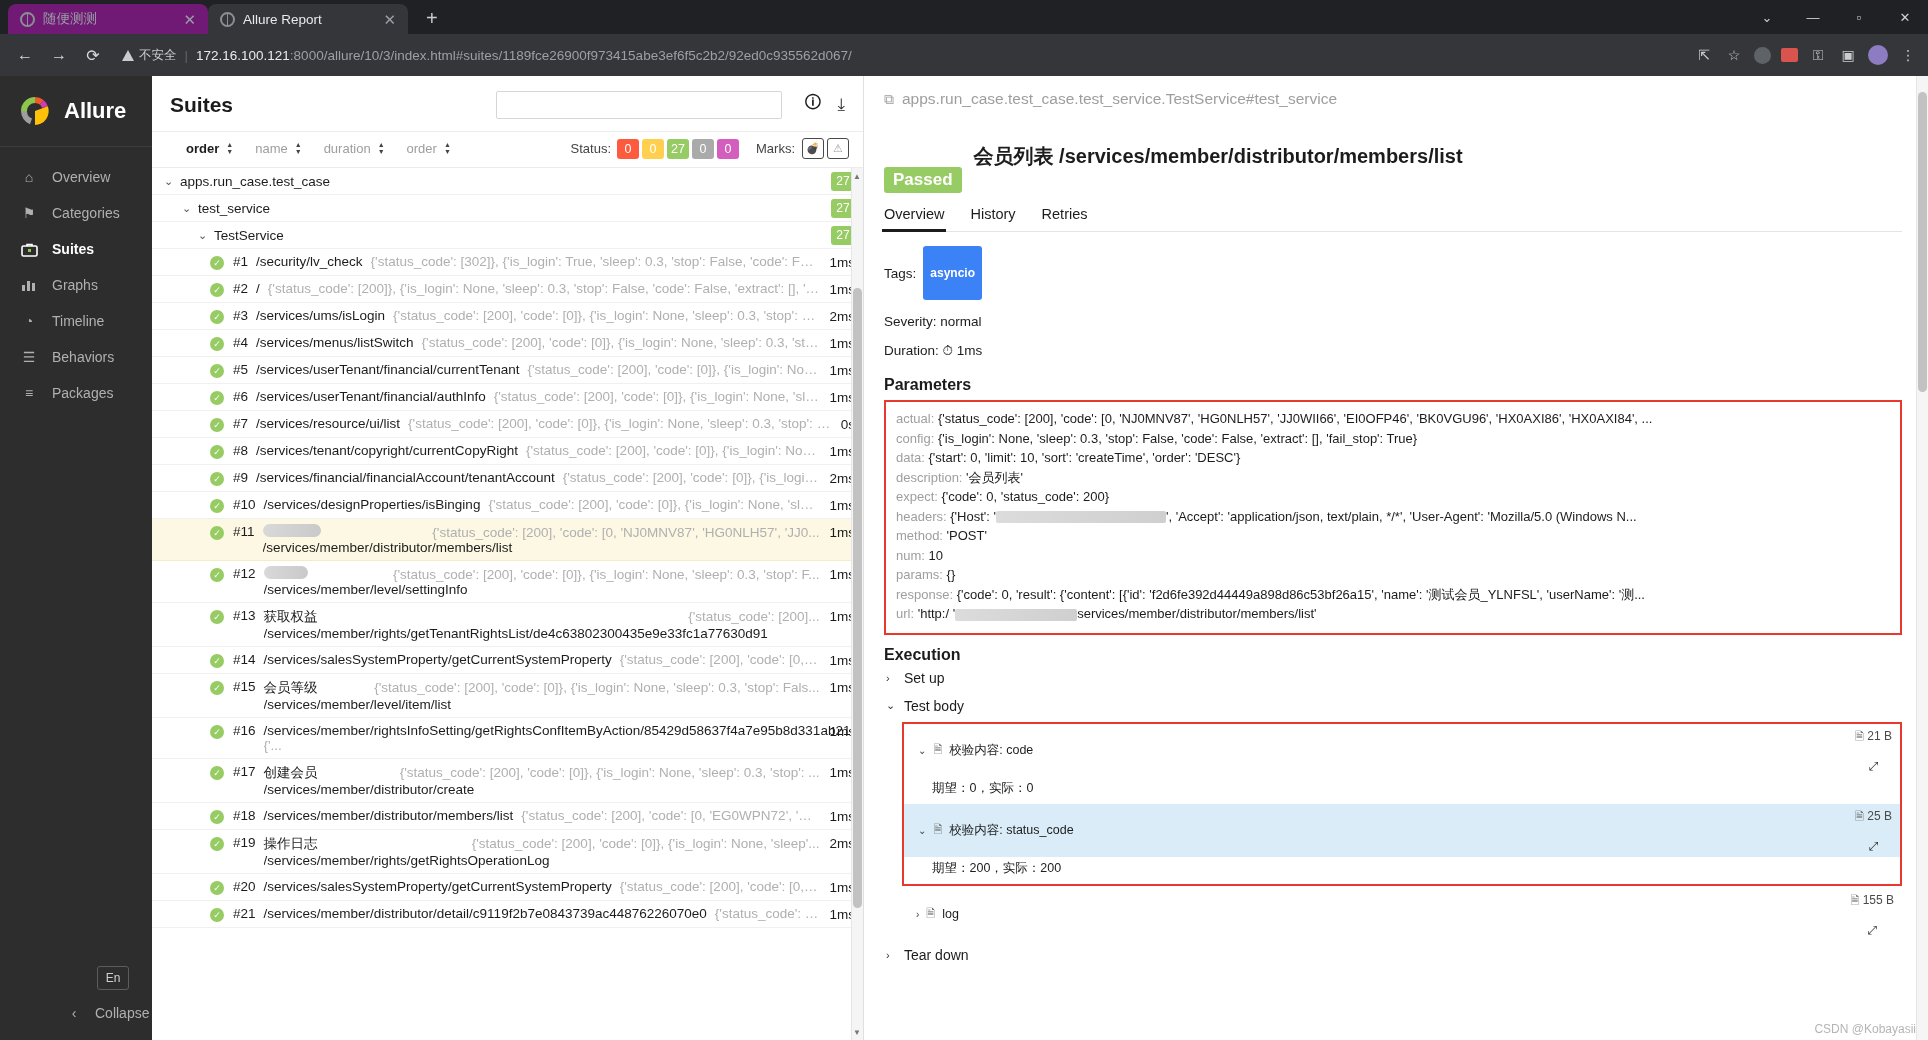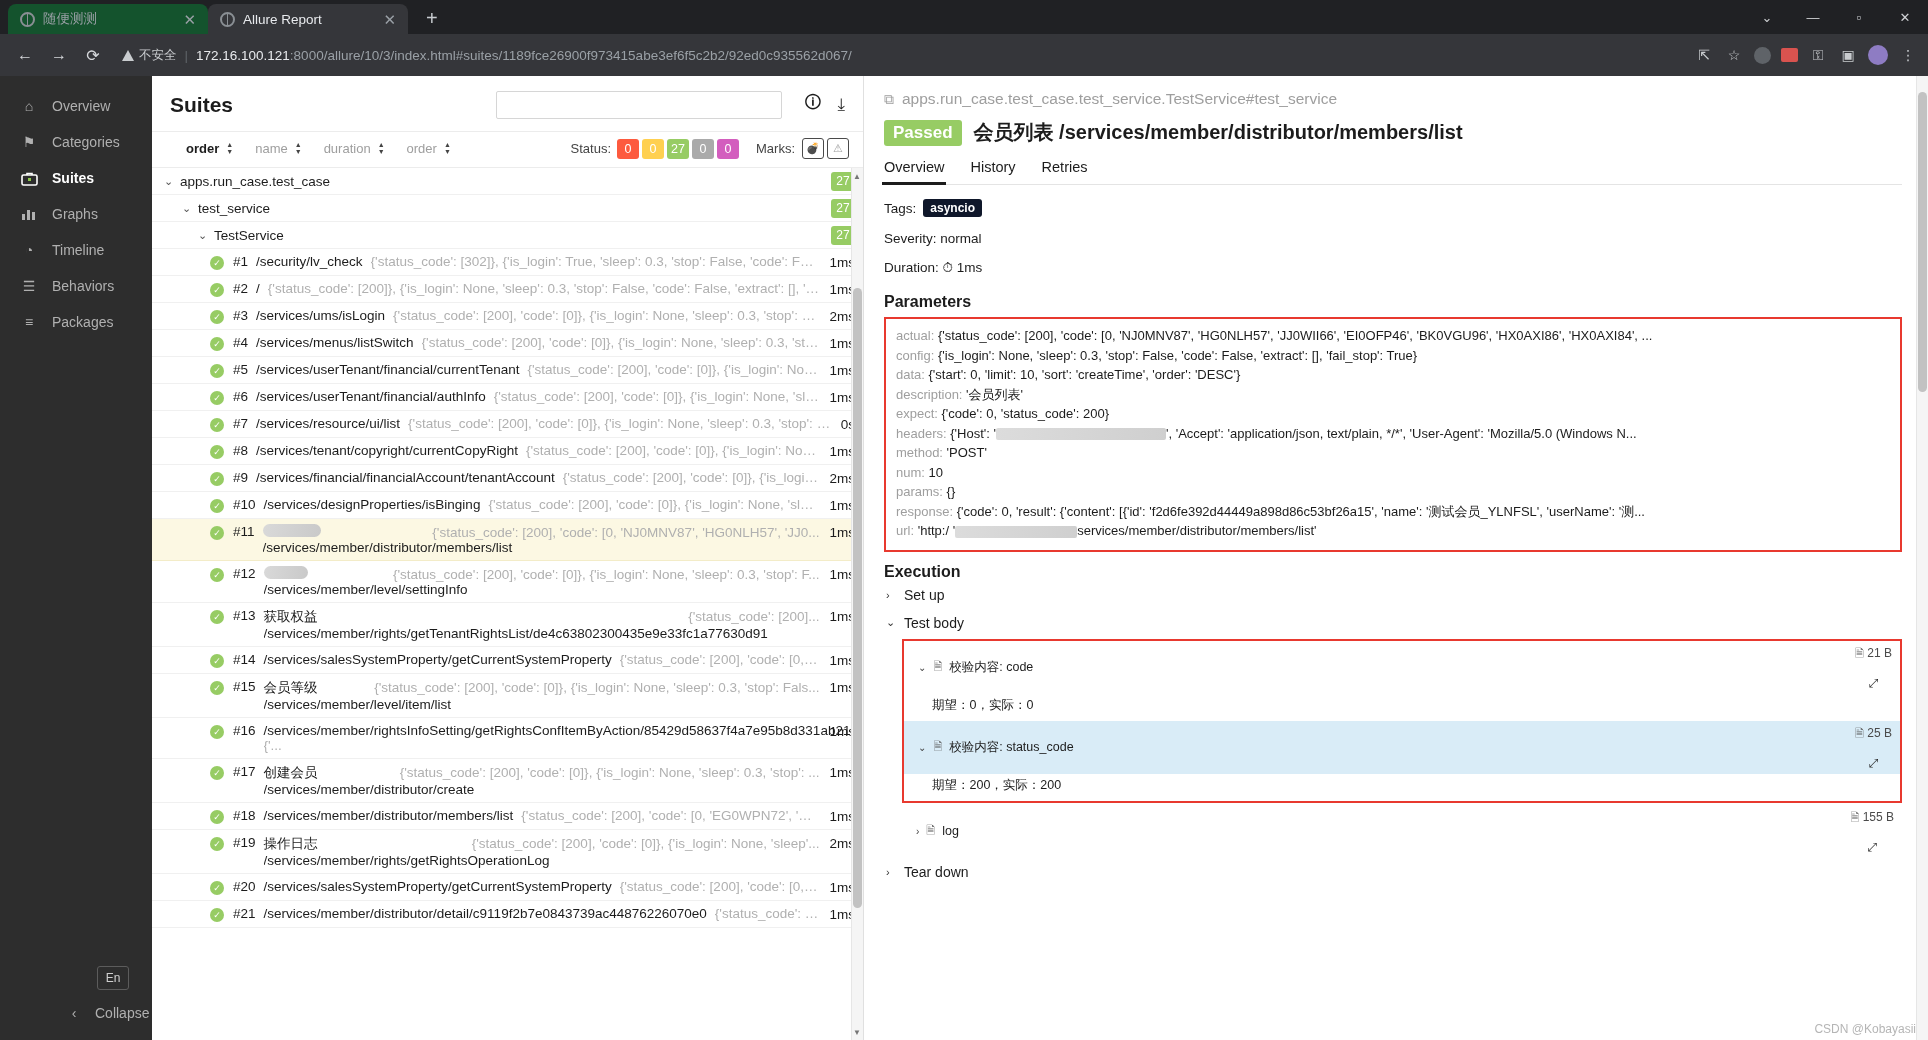--- a/index.html
+++ b/index.html
@@ -14,21 +14,21 @@
   .tabstrip {
     height: 34px; background: #202124; display: flex; align-items: flex-end;
     padding-left: 8px; flex: 0 0 34px;
   }
   .tab {
     height: 30px; display: flex; align-items: center; gap: 8px;
     padding: 0 10px 0 12px; font-size: 13.5px; color: #9aa0a6;
     border-radius: 8px 8px 0 0; min-width: 200px; max-width: 240px;
     position: relative;
   }
-  .tab.inactive { background: #14532d; }
+  .tab.inactive { background: #701a75; }
   .tab.active { background: #35363a; color: #e8eaed; }
   .tab-favicon {
     width: 15px; height: 15px; border-radius: 50%;
     border: 2px solid #8a8f94; flex: 0 0 15px; position: relative;
   }
   .tab-favicon::before {
     content: ""; position: absolute; left: 4.5px; top: -1px;
     width: 1.5px; height: 13px; background: #8a8f94;
   }
   .tab-title {
@@ -192,31 +192,31 @@
   .details {
     flex: 1; display: flex; flex-direction: column; background: #fff;
     overflow: hidden; position: relative;
   }
   .det-inner { padding: 14px 26px 0 20px; flex: 1; overflow: hidden; }
   .det-crumb { display: flex; align-items: center; gap: 8px; color: #9e9e9e; font-size: 15.5px; }
   .copy-ico { font-size: 14px; color: #9e9e9e; }
   .det-title-row { display: flex; align-items: center; gap: 12px; margin-top: 11px; }
   .passed-pill {
     background: #97cc64; color: #fff; font-weight: bold; font-size: 17px;
-    padding: 3px 9px; border-radius: 3px;
+    padding: 3px 9px; border-radius: 3px; margin-top: 48px;
   }
   .det-title { font-size: 20px; font-weight: bold; color: #1c1c1c; }
   .det-tabs { display: flex; gap: 26px; margin-top: 13px; border-bottom: 1px solid #e4e4e4; }
   .det-tab { font-size: 14.5px; color: #1c1c1c; padding-bottom: 9px; position: relative; }
   .det-tab.active::after {
     content: ""; position: absolute; left: -2px; right: -2px; bottom: -1px;
     height: 3px; background: #1c1c1c;
   }
   .meta-line { font-size: 13.5px; color: #1c1c1c; margin-top: 14px; display: flex; align-items: center; gap: 7px; }
-  .tag-pill { background: #0f172a; color: #fff; font-size: 12px; font-weight: bold; padding: 2px 7px; border-radius: 3px; }
+  .tag-pill { background: #3b82f6; color: #fff; font-size: 12px; font-weight: bold; padding: 20px 7px; border-radius: 3px; }
   .sec-h { font-size: 16px; font-weight: bold; color: #1c1c1c; margin-top: 17px; }
 
   .params-box {
     border: 2px solid #e8392f; margin-top: 6px; padding: 7px 10px 9px 10px;
   }
   .param-row { font-size: 13px; color: #1c1c1c; line-height: 19.5px;
                white-space: nowrap; overflow: hidden; text-overflow: ellipsis; }
   .pk { color: #9e9e9e; }
   .redact {
     display: inline-block; height: 12px; width: 170px; vertical-align: middle;
@@ -304,20 +304,32 @@
       <span class="oi">⚿</span>
       <span class="oi">▣</span>
       <span class="avatar-pill"></span>
       <span class="oi">⋮</span>
     </div>
   </div>
 
   <div class="app">
 
     <div class="sidebar">
+      <div class="logo-row">
+        <span class="logo-mark">
+          <svg width="34" height="34" viewBox="0 0 34 34">
+            <path d="M17 3 A14 14 0 0 0 3 17 L9 17 A8 8 0 0 1 17 9 Z" fill="#8cc64b"></path>
+            <path d="M3 17 A14 14 0 0 0 12 30.2 L14 24.5 A8 8 0 0 1 9 17 Z" fill="#9e9e9e"></path>
+            <path d="M17 3 A14 14 0 0 1 25.5 5.9 L21.8 10.6 A8 8 0 0 0 17 9 Z" fill="#f05a28"></path>
+            <path d="M25.5 5.9 A14 14 0 0 1 29.8 12.2 L24 14 A8 8 0 0 0 21.8 10.6 Z" fill="#d63ab0"></path>
+            <path d="M29.8 12.2 A14 14 0 0 1 17 31 L17 17 Z" fill="#ffc107"></path>
+          </svg>
+        </span>
+        <span class="logo-text">Allure</span>
+      </div>
       <div class="nav">
         <div class="nav-item">
           <span class="nav-ico">⌂</span>
           <span>Overview</span>
         </div>
         <div class="nav-item">
           <span class="nav-ico">⚑</span>
           <span>Categories</span>
         </div>
         <div class="nav-item active">

